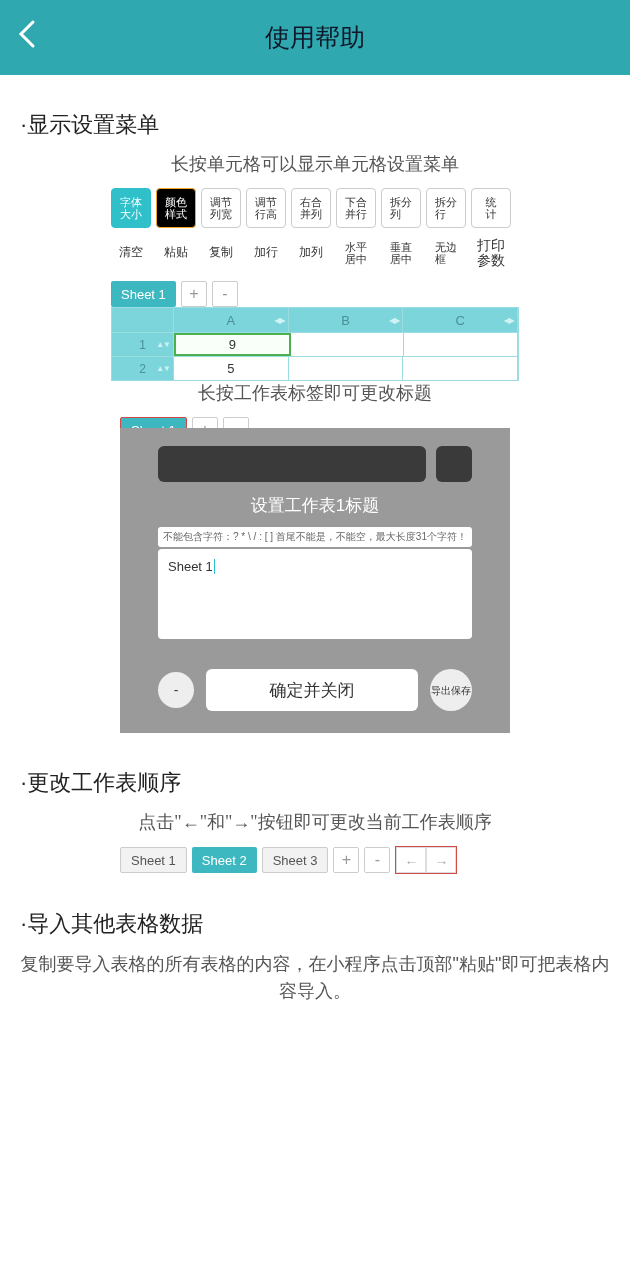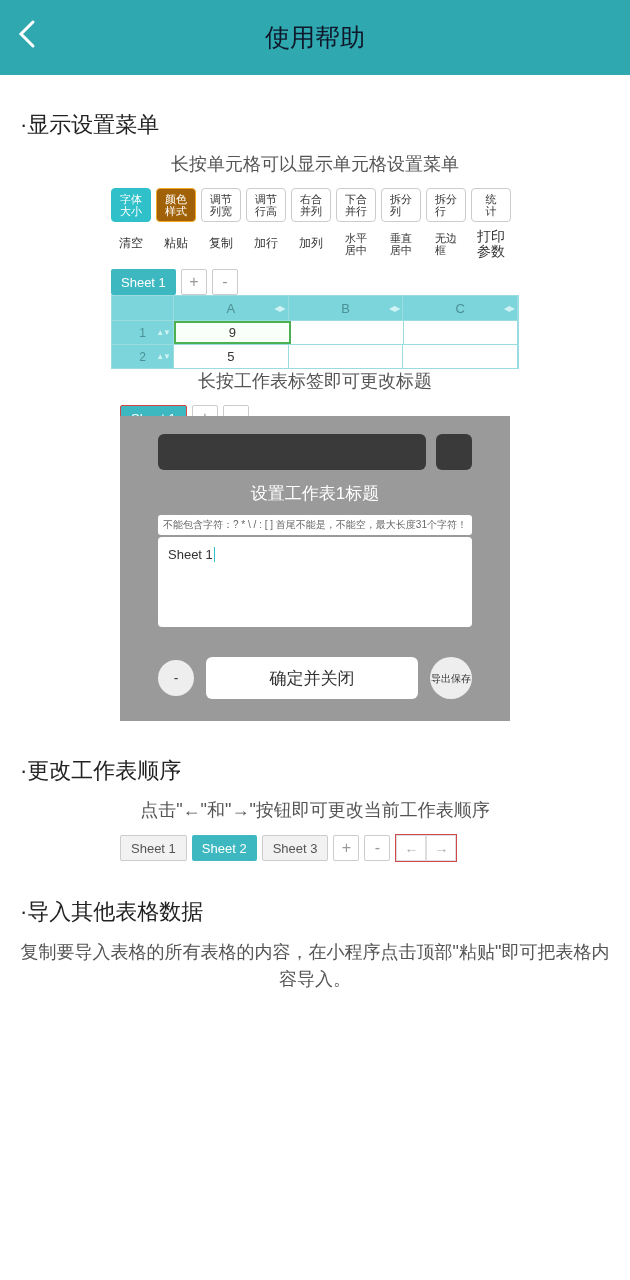--- a/index.html
+++ b/index.html
@@ -2,29 +2,29 @@
 <html><head>
 <meta charset="utf-8">
 <style>
 * { margin: 0; padding: 0; box-sizing: border-box; }
 body { font-family: -apple-system, "Helvetica Neue", Arial, sans-serif; background: #fff; width: 630px; }
 .header { background: #2fa9af; height: 75px; display: flex; align-items: center; position: relative; }
 .back-btn { position: absolute; left: 15px; color: #fff; font-size: 32px; }
 .header-title { color: #0f172a; font-size: 25px; width: 100%; text-align: center; font-weight: 400; }
 .content { padding: 0 20px; }
 .section-title { font-size: 22px; color: #222; margin-top: 35px; margin-bottom: 12px; }
-.section-subtitle { font-size: 18px; color: #555; text-align: center; margin-bottom: 12px; }
+.section-subtitle { font-size: 18px; color: #555; text-align: center; margin-bottom: 12px; font-family: Liberation Serif, serif; }
 .body-text { font-size: 18px; color: #555; text-align: center; line-height: 1.5; }
 
 
 .scr1 { width: 408px; margin: 0 auto; }
 .menu-row { display: flex; gap: 5px; margin-bottom: 5px; justify-content: flex-start; }
-.menu-btn { width: 40px; height: 34px; border: 1px solid #ccc; border-radius: 4px; background: #fff; font-size: 11px; color: #333; display: flex; flex-direction: column; align-items: center; justify-content: center; line-height: 1.1; font-family: Liberation Serif, serif; }
+.menu-btn { width: 40px; height: 40px; border: 1px solid #ccc; border-radius: 4px; background: #fff; font-size: 11px; color: #333; display: flex; flex-direction: column; align-items: center; justify-content: center; line-height: 1.1; font-family: Liberation Serif, serif; }
 .menu-btn.teal { background: #2fc0c9; border-color: #2fc0c9; color: #fff; }
-.menu-btn.orange { background: #a16207; border-color: #f5a623; color: #fff; }
+.menu-btn.orange { background: #000000; border-color: #f5a623; color: #fff; }
 
 
 .tabs-row { display: flex; gap: 5px; margin-top: 8px; }
 .tab { height: 26px; padding: 0 10px; background: #3db8c1; color: #fff; font-size: 13px; display: flex; align-items: center; border-radius: 2px; }
 .tab.outlined { border: 1.5px solid #d14848; }
 .tab.gray { background: #f2f2f2; color: #555; border: 1px solid #ccc; }
 .tab-sq { width: 26px; height: 26px; border: 1px solid #ccc; color: #999; display: flex; align-items: center; justify-content: center; font-size: 16px; border-radius: 2px; background: #fff; }
 
 
 .grid { border: 1px solid #9adce0; margin-top: 0; }

